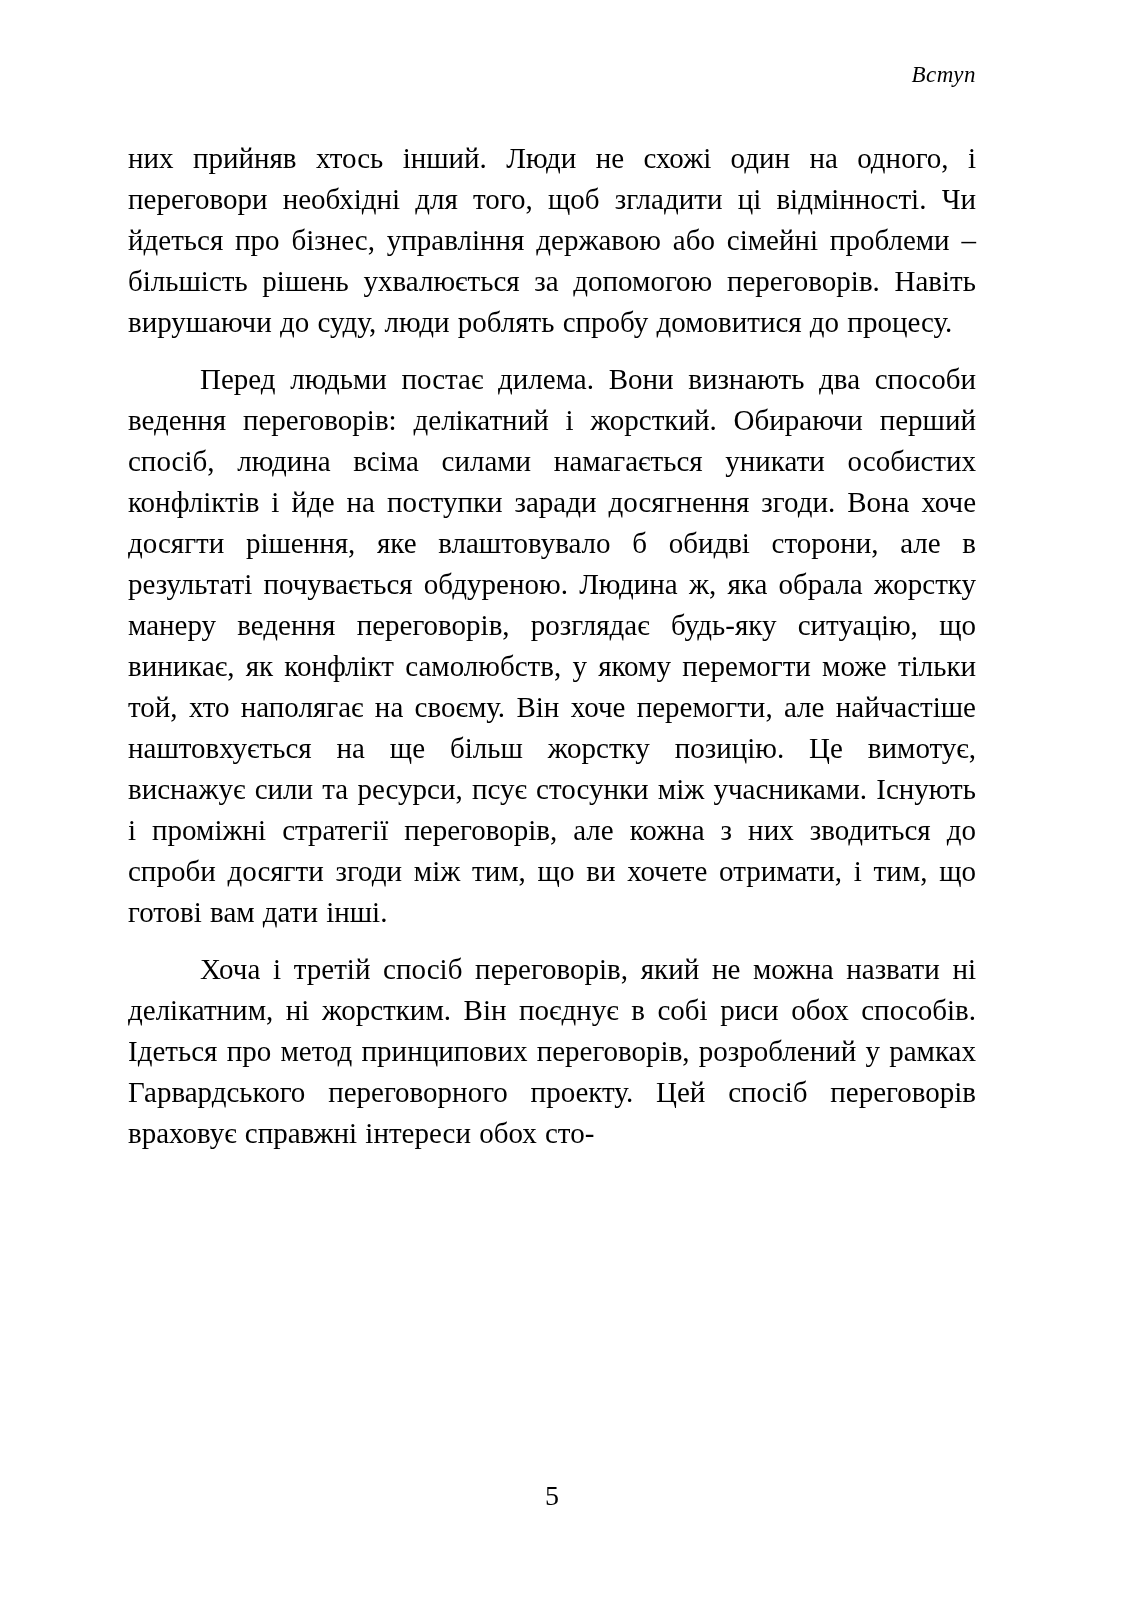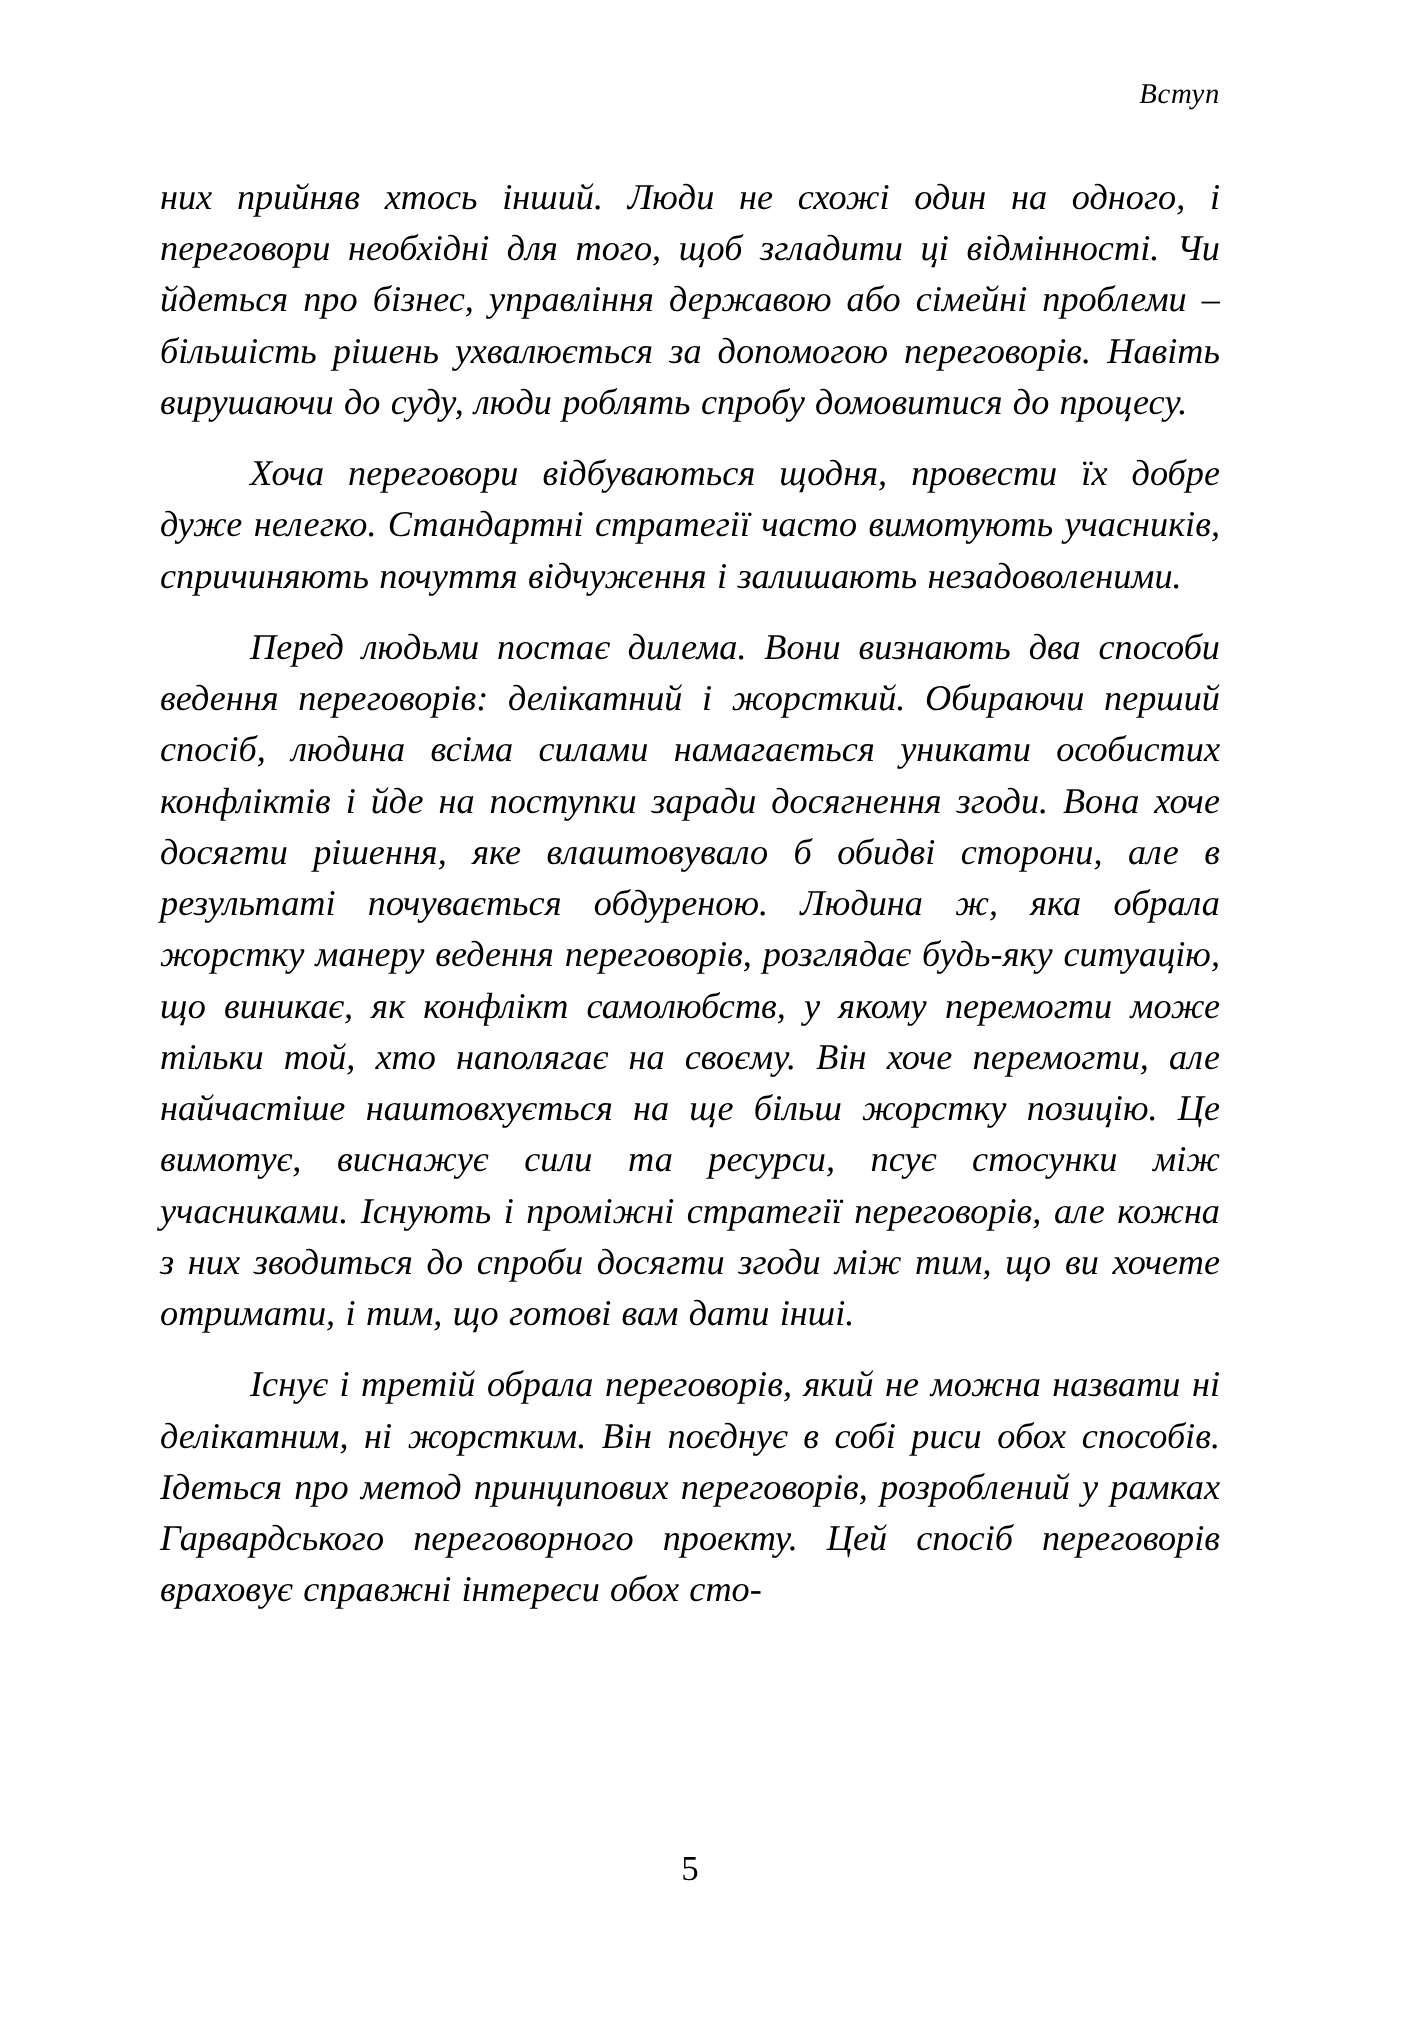--- a/index.html
+++ b/index.html
@@ -23,21 +23,20 @@
     text-align: right;
     font-style: italic;
     font-size: 23px;
     letter-spacing: 0.5px;
   }
   .text-block {
     position: absolute;
     top: 138px;
     left: 128px;
     width: 848px;
-    font-style: italic;
   }
   .para {
     margin: 0 0 16px 0;
     font-size: 29px;
     line-height: 41px;
     text-align: justify;
     word-spacing: 1px;
   }
   .para.indent {
     text-indent: 72px;
@@ -51,18 +50,17 @@
     font-size: 28px;
   }
 </style>
 </head>
 <body>
 
 <div class="running-head">Вступ</div>
 
 <div class="text-block">
   <p class="para">них прийняв хтось інший. Люди не схожі один на одного, і переговори необхідні для того, щоб згладити ці відмінності. Чи йдеться про бізнес, управління державою або сімейні проблеми – більшість рішень ухвалюється за допомогою переговорів. Навіть вирушаючи до суду, люди роблять спробу домовитися до процесу.</p>
-  <p class="para indent">Хоча переговори відбуваються щодня, провести їх добре дуже нелегко. Стандартні стратегії часто вимотують учасників, спричиняють почуття відчуження і залишають незадоволеними.</p>
   <p class="para indent">Перед людьми постає дилема. Вони визнають два способи ведення переговорів: делікатний і жорсткий. Обираючи перший спосіб, людина всіма силами намагається уникати особистих конфліктів і йде на поступки заради досягнення згоди. Вона хоче досягти рішення, яке влаштовувало б обидві сторони, але в результаті почувається обдуреною. Людина ж, яка обрала жорстку манеру ведення переговорів, розглядає будь-яку ситуацію, що виникає, як конфлікт самолюбств, у якому перемогти може тільки той, хто наполягає на своєму. Він хоче перемогти, але найчастіше наштовхується на ще більш жорстку позицію. Це вимотує, виснажує сили та ресурси, псує стосунки між учасниками. Існують і проміжні стратегії переговорів, але кожна з них зводиться до спроби досягти згоди між тим, що ви хочете отримати, і тим, що готові вам дати інші.</p>
-  <p class="para indent">Існує і третій обрала переговорів, який не можна назвати ні делікатним, ні жорстким. Він поєднує в собі риси обох способів. Ідеться про метод принципових переговорів, розроблений у рамках Гарвардського переговорного проекту. Цей спосіб переговорів враховує справжні інтереси обох сто-</p>
+  <p class="para indent">Хоча і третій спосіб переговорів, який не можна назвати ні делікатним, ні жорстким. Він поєднує в собі риси обох способів. Ідеться про метод принципових переговорів, розроблений у рамках Гарвардського переговорного проекту. Цей спосіб переговорів враховує справжні інтереси обох сто-</p>
 </div>
 
 <div class="page-number">5</div>
 
 </body></html>

